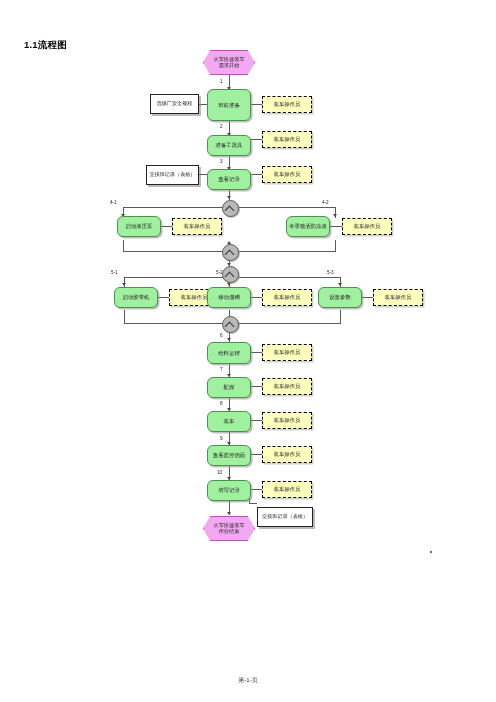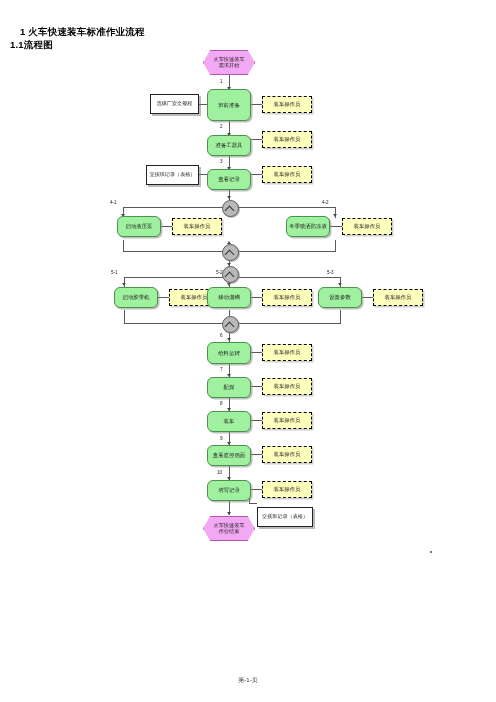--- a/index.html
+++ b/index.html
@@ -2,21 +2,21 @@
 <html><head>
 <meta charset="utf-8">
 <style>
   html,body{margin:0;padding:0;background:#fff;}
   body{width:496px;height:702px;position:relative;overflow:hidden;
        font-family:"Liberation Sans","DejaVu Sans",sans-serif;color:#000;}
   #page{position:relative;width:496px;height:702px;background:#fff;}
 
   .hd{position:absolute;font-weight:bold;font-size:9.5px;letter-spacing:.2px;white-space:nowrap;}
   #t1{left:20px;top:26px;}
-  #t2{left:10px;top:39px;}
+  #t2{left:24px;top:39px;}
 
   .node{position:absolute;box-sizing:border-box;display:flex;align-items:center;
         justify-content:center;text-align:center;line-height:1.12;}
   .proc{background:#9ff09f;border:1px solid #4a934a;border-radius:6px;
         box-shadow:1.5px 1.5px 0 rgba(140,140,140,.55);font-size:5.4px;color:#222;}
   .actor{background:#ffffbd;border:1px dashed #000;font-size:5.4px;color:#222;
          box-shadow:1.5px 1.5px 0 rgba(150,150,150,.45);}
   .doc{background:#ffffff;border:1px solid #222;font-size:5.1px;color:#222;
        box-shadow:2px 2px 0 rgba(120,120,120,.5);padding:0 2px;}
   .term{background:#f2a8f2;border:1px solid #b455b4;font-size:5.2px;color:#222;
@@ -41,21 +41,20 @@
   .blab{position:absolute;font-size:4.6px;color:#222;white-space:nowrap;}
 
   .foot{position:absolute;left:0;right:0;top:676px;text-align:center;font-size:6px;color:#333;}
   .dot{position:absolute;width:1.5px;height:1.5px;background:#555;border-radius:50%;}
 </style>
 </head>
 <body>
 
 <div id="page">
 
-  <div class="hd" id="t1">1  火车快速装车标准作业流程</div>
   <div class="hd" id="t2">1.1流程图</div>
 
   <div class="ln vl" style="left:229px;top:75px;height:14px;"></div>
   <div class="arw" style="left:226.6px;top:87px;"></div>
 
   <div class="ln vl" style="left:229px;top:121px;height:15px;"></div>
   <div class="arw" style="left:226.6px;top:133px;"></div>
 
   <div class="ln vl" style="left:229px;top:156px;height:14px;"></div>
   <div class="arw" style="left:226.6px;top:167px;"></div>

